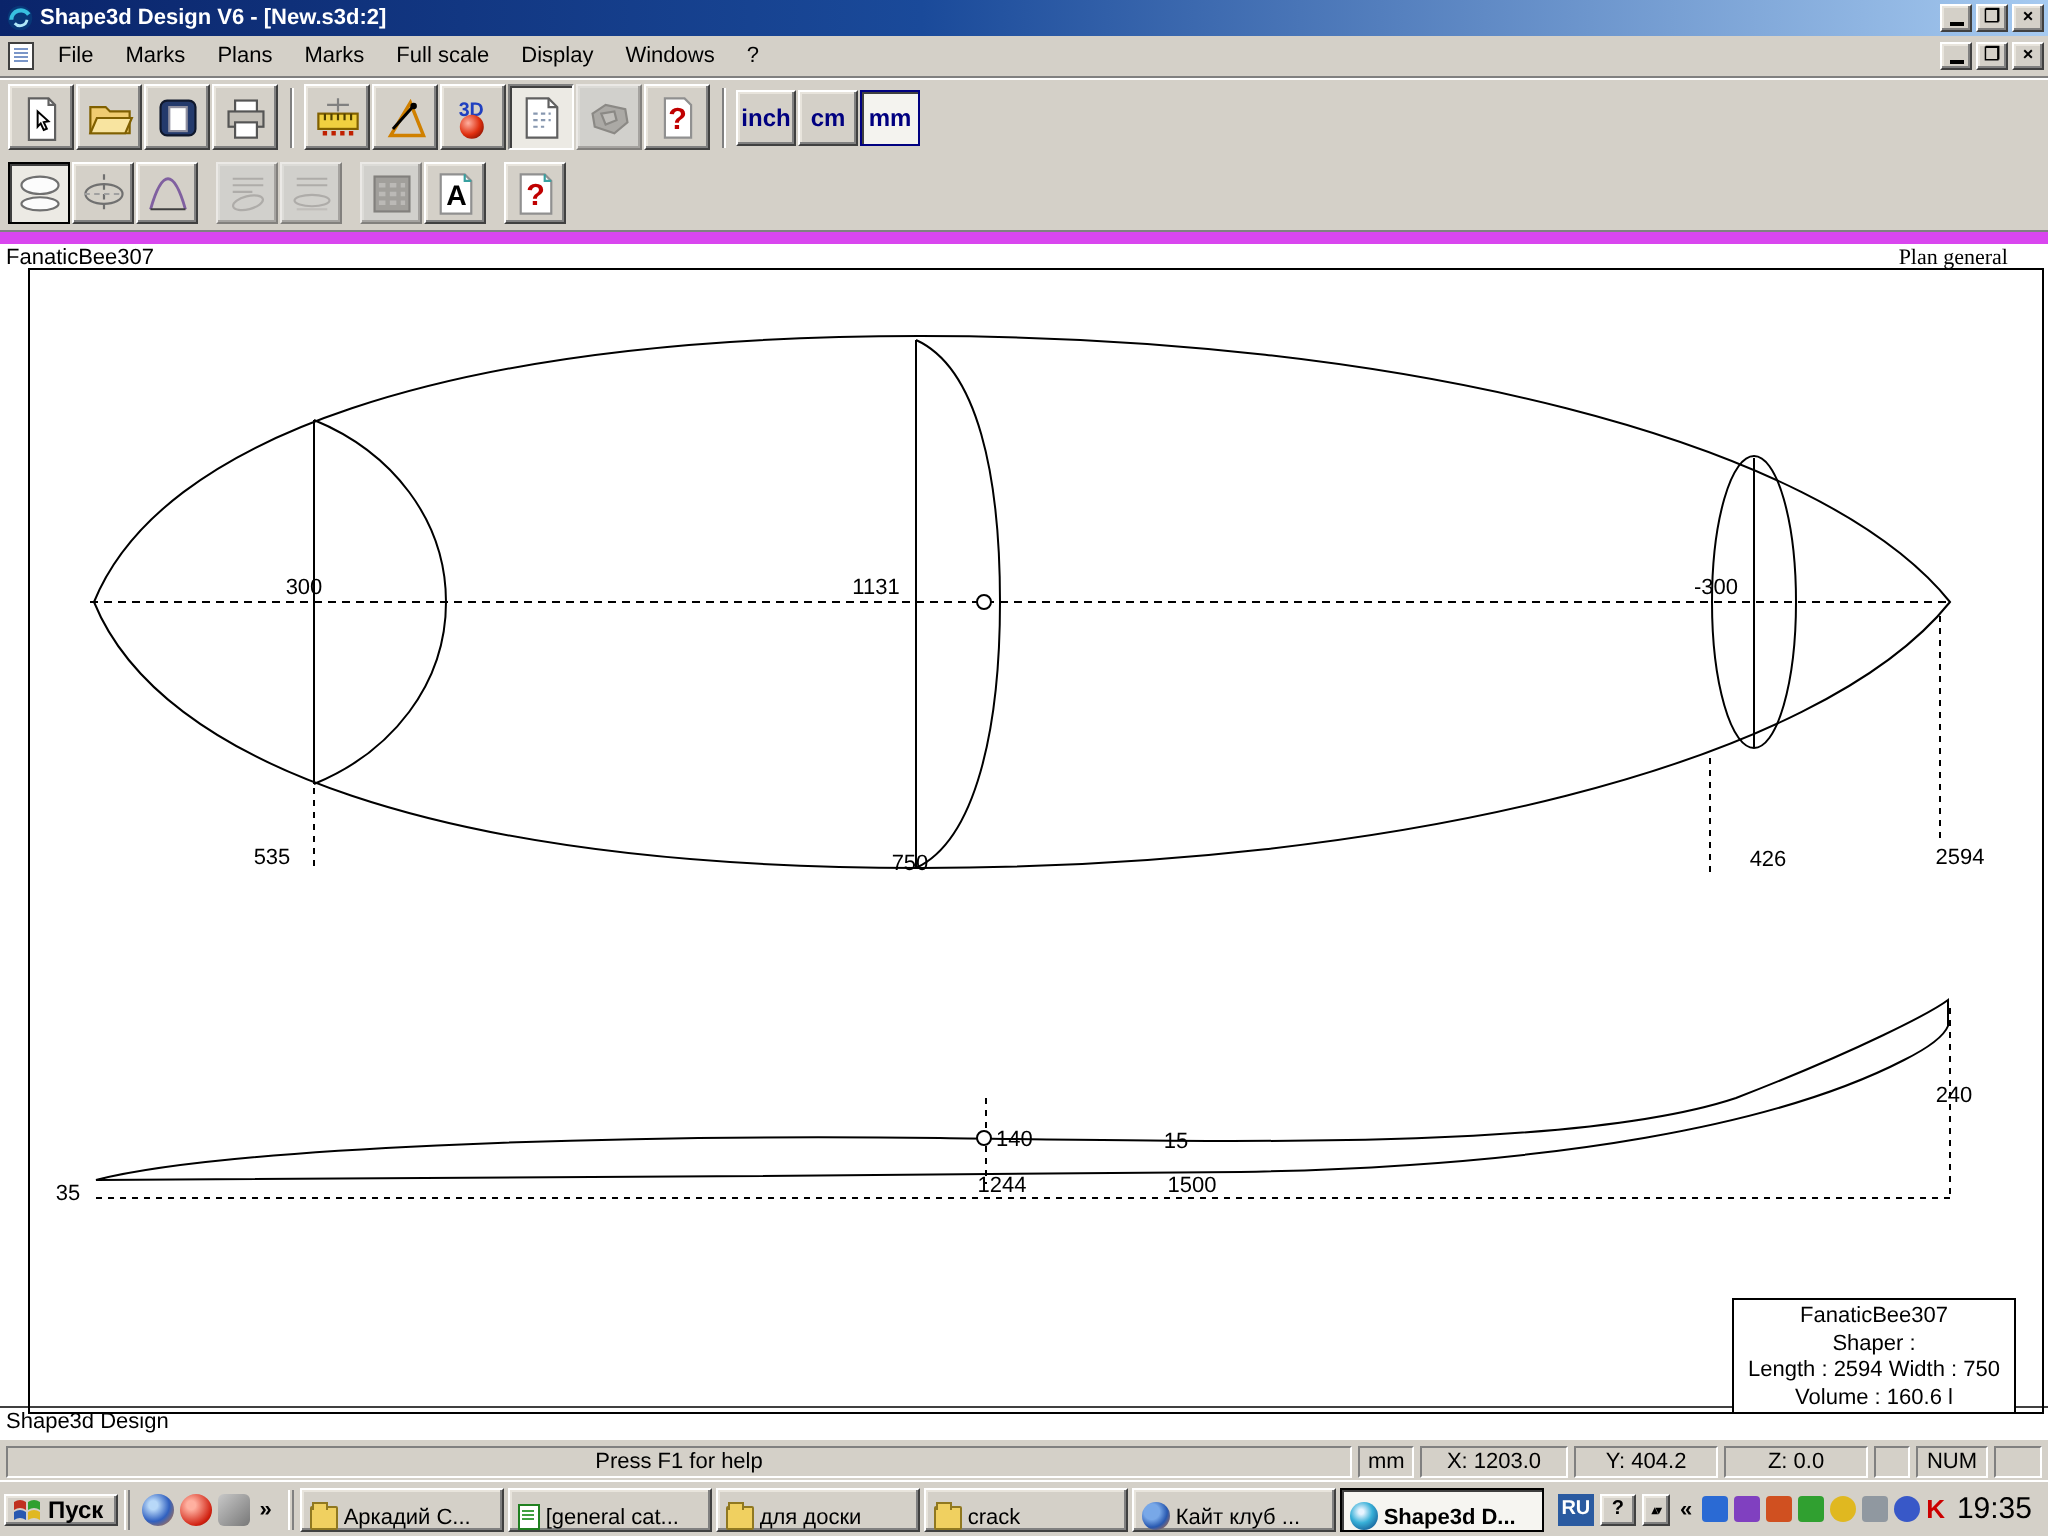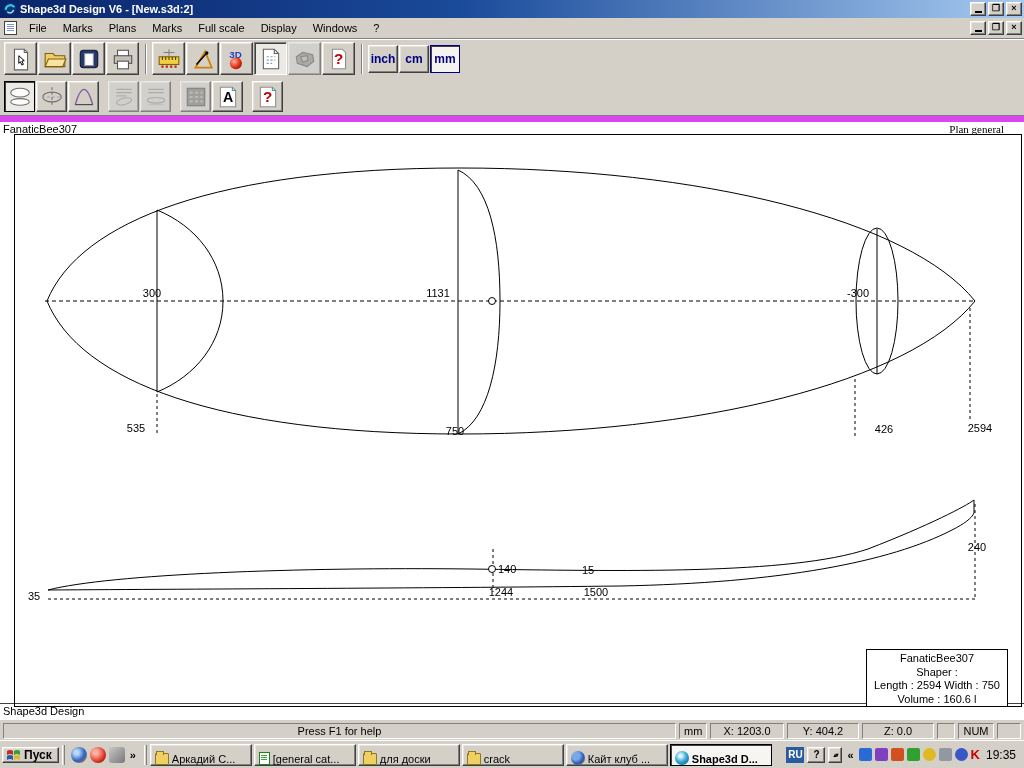--- a/index.html
+++ b/index.html
@@ -69,21 +69,21 @@
   .ticon.document { background:#fff; border:1px solid #208020; width:11px; height:13px; }
   .ticon.document::after { content:""; position:absolute; left:1px; top:2px; width:6px; height:1px; background:#40a040; box-shadow:0 2px 0 #40a040, 0 4px 0 #40a040; }
   .ticon.firefox { width:14px; height:14px; border-radius:7px; background:radial-gradient(circle at 35% 35%, #78a8e8 30%, #2858b0 60%, #e87820 100%); }
   .ticon.shape3d { width:14px; height:14px; border-radius:7px; background:radial-gradient(circle at 40% 35%, #e8f4ff 10%, #38b0d8 45%, #083878 100%); }
   .lang { width:18px; height:16px; background:#2a5aa0; color:#fff; font-weight:bold; font-size:10px; display:flex; align-items:center; justify-content:center; }
   .traybtn { width:18px; height:16px; font-size:10px; font-weight:bold; display:flex; align-items:center; justify-content:center; }
   .traybtn.tiny { width:14px; font-size:6px; letter-spacing:-1px; }
   .tray { height:22px; display:flex; align-items:center; gap:3px; padding:0 6px 0 3px; margin-left:auto; }
   .trayicon { width:13px; height:13px; border-radius:2px; }
   .kicon { color:#cc0000; font-weight:bold; font-size:13px; line-height:13px; }
-  .clock { margin-left:3px; font-size:12px;text-align:right; }
+  .clock { margin-left:3px; font-size:15px;text-align:right; }
 </style>
 </head>
 <body>
 
 <div class="screen">
 
   <div class="titlebar">
     <svg class="app-icon" viewBox="0 0 16 16">
       <circle cx="8" cy="8" r="7" fill="#083878"></circle>
       <path d="M3 9 A5.5 5.5 0 0 1 13 6" fill="none" stroke="#38c0e0" stroke-width="2.4"></path>

